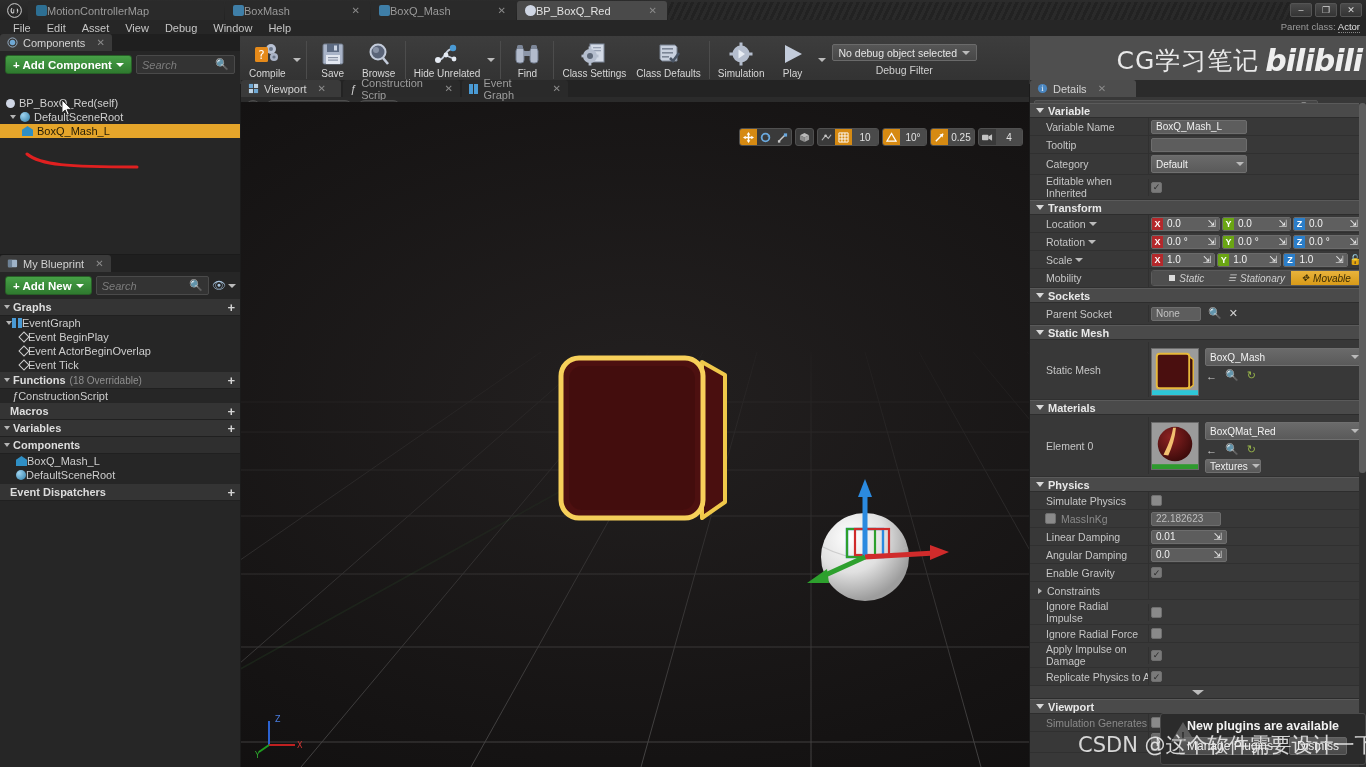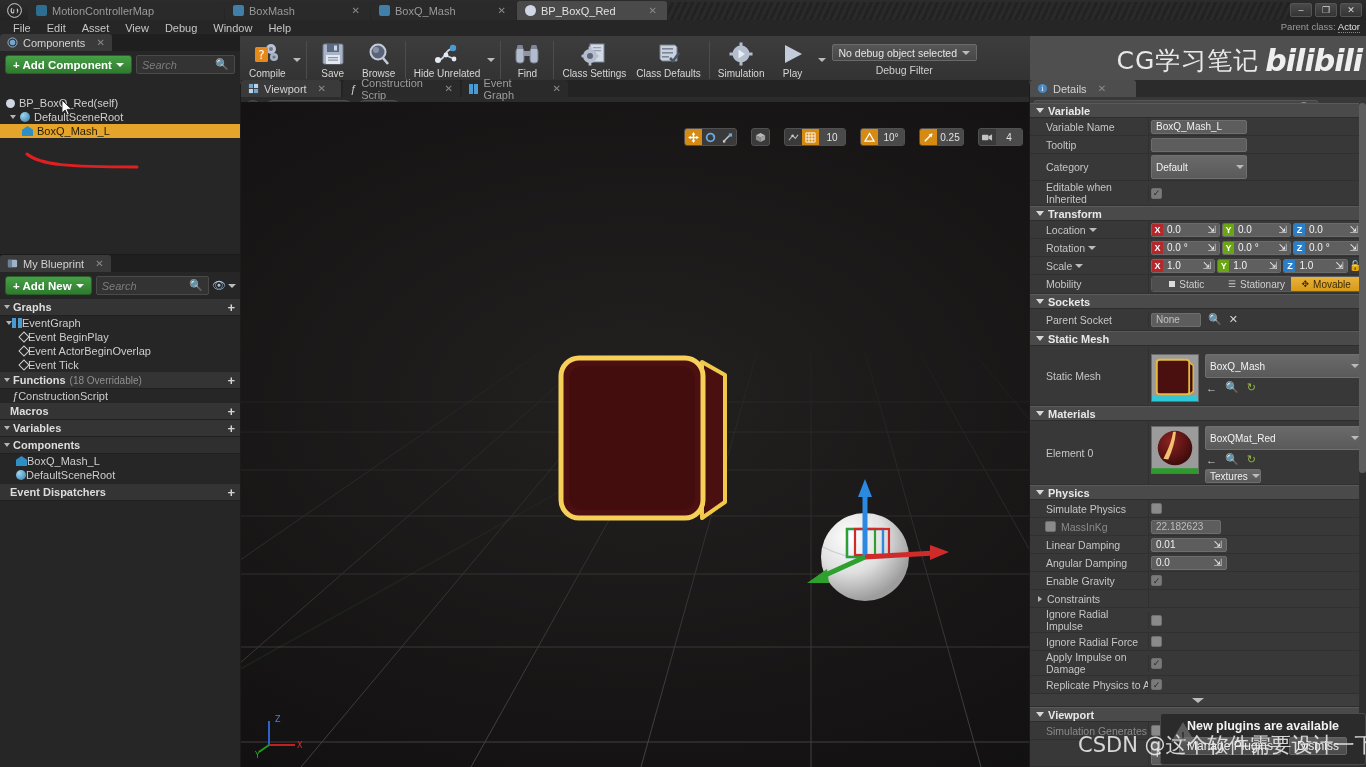--- a/index.html
+++ b/index.html
@@ -11,21 +11,21 @@
     -webkit-font-smoothing:antialiased;
   }
   #app { position:relative; width:1366px; height:767px; }
 
   
   .titlebar { position:absolute; left:0; top:0; width:1366px; height:20px;
     background:linear-gradient(#2c2c2c,#232323); display:flex; align-items:flex-end; }
   .ue-logo { width:28px; height:20px; display:flex; align-items:center; justify-content:center;
     font-size:13px; color:#d8d8d8; }
   .tabstrip { display:flex; align-items:flex-end; height:20px; flex:1; }
-  .wtab { height:19px; display:flex; align-items:center; gap:5px; padding:0 10px 0 8px;
+  .wtab { height:19px; display:flex; align-items:center; padding:0 10px 0 8px;
     background:#2a2a2a; border-top-left-radius:3px; border-top-right-radius:3px;
     color:#9a9a9a; font-size:11px; margin-right:1px; max-width:215px; }
   .wtab.active { background:#4a4a4a; color:#e2e2e2; }
   .wtab .tico { width:11px; height:11px; border-radius:2px; background:#3f7fa8; flex:0 0 auto;
       display:inline-block; }
   .wtab .tico.blue { background:#2d6f93; }
   .wtab .tico.round { border-radius:50%; background:#cfd6e4; }
   .wtab .xq { margin-left:auto; color:#8a8a8a; font-size:10px; padding-left:10px; }
   .wtab .lbl { white-space:nowrap; overflow:hidden; text-overflow:ellipsis; }
   .titlebar .hatch { flex:1; height:18px;
@@ -128,21 +128,21 @@
   
   #viewportPanel { left:241px; top:80px; width:788px; height:687px; background:#1b1b1b; }
   .vp-toolbar { height:22px; display:flex; align-items:center; gap:4px; padding-left:4px;
      background:#2b2b2b; }
   .vpbtn { height:16px; border-radius:8px; background:#3a3a3a; border:1px solid #4d4d4d;
      display:flex; align-items:center; gap:4px; padding:0 8px; font-size:10.5px; color:#d6d6d6; }
   .vpround { width:16px; height:16px; border-radius:50%; background:#3a3a3a;
      border:1px solid #4d4d4d; display:flex; align-items:center; justify-content:center; }
   .vp3d { position:absolute; left:0; top:22px; width:788px; height:665px; overflow:hidden;
      background:radial-gradient(ellipse 120% 90% at 50% 45%, #232020 0%, #151313 60%, #0d0c0c 100%); }
-  .snapbar { position:absolute; right:6px; top:26px; display:flex; align-items:flex-start; gap:14px;
+  .snapbar { position:absolute; right:6px; top:26px; display:flex; align-items:flex-start; gap:3px;
      z-index:6;padding-left:32px; }
   .snapgrp { display:flex; align-items:center; background:#3a3a3a; border:1px solid #505050;
      border-radius:3px; height:18px; overflow:hidden; }
   .snapcell { width:17px; height:18px; display:flex; align-items:center; justify-content:center;
      font-size:10px; color:#d2d2d2; }
   .snapcell.on { background:#d68a12; color:#fff; }
   .snapnum { min-width:26px; height:18px; padding:0 3px; display:flex; align-items:center;
      justify-content:center; font-size:10px; color:#e2e2e2; background:#4a4a4a; }
 
   
@@ -162,40 +162,40 @@
      border-top:5px solid #d8d8d8; }
   .prow { display:flex; align-items:center; min-height:17px; border-bottom:1px solid #303030; }
   .prow .pname { width:118px; padding-left:16px; font-size:10.5px; color:#c6c6c6; flex:0 0 auto; }
   .prow .pname.dim { color:#8a8a8a; }
   .prow .pval { flex:1; display:flex; align-items:center; gap:4px; padding:1px 4px 1px 2px;
      border-left:1px solid #303030; min-height:17px; }
   .tfield { background:#5d5d5d; border:1px solid #6d6d6d; border-radius:2px; height:14px;
      display:flex; align-items:center; padding:0 4px; font-size:10px; color:#f0f0f0; }
   .tfield.empty { color:#a8a8a8; }
   .combo { background:linear-gradient(#6a6a6a,#5a5a5a); border:1px solid #6f6f6f;
-     border-radius:2px; height:24px; display:flex; align-items:center; padding:0 2px 0 4px;
+     border-radius:2px; height:18px; display:flex; align-items:center; padding:0 2px 0 4px;
      font-size:10px; color:#f2f2f2; justify-content:space-between; }
   .chk { width:11px; height:11px; border:1px solid #6f6f6f; border-radius:2px;
      background:#7a7a7a; display:flex; align-items:center; justify-content:center;
      font-size:9px; color:#2a2a2a; }
   .chk.off { background:#8a8a8a; color:transparent; }
   .axisfield { display:flex; align-items:center; height:14px; border-radius:2px;
      overflow:hidden; border:1px solid #6b6b6b; flex:1; }
   .axisfield .ax { width:11px; height:14px; display:flex; align-items:center;
      justify-content:center; color:#fff; font-size:9px; font-weight:bold; }
   .axisfield .ax.x { background:#b4282b; }
   .axisfield .ax.y { background:#6aa513; }
   .axisfield .ax.z { background:#2b7ec9; }
   .axisfield .v { flex:1; background:#5f5f5f; height:14px; display:flex; align-items:center;
      padding-left:4px; font-size:10px; color:#f2f2f2; justify-content:space-between;
      padding-right:3px; }
   .mob { display:flex; height:16px; border-radius:3px; overflow:hidden; border:1px solid #5a5a5a;
      flex:1; }
   .mobcell { flex:1; display:flex; align-items:center; justify-content:center; gap:4px;
-     background:#4e4e4e; font-size:10px; color:#cfcfcf; }
+     background:#4e4e4e; font-size:10px; color:#cfcfcf;font-style:italic; }
   .mobcell.on { background:linear-gradient(#e8b33c,#d89a18); color:#3a2c05; }
   .thumb { width:48px; height:48px; border:1px solid #6a6a6a; flex:0 0 auto; }
   .assetrow { display:flex; flex-direction:column; gap:3px; flex:1; }
   .iconrow { display:flex; align-items:center; gap:8px; font-size:11px; color:#cfcfcf;
      padding-left:1px; }
   .tagbtn { background:linear-gradient(#6a6a6a,#585858); border:1px solid #6f6f6f;
      border-radius:2px; height:14px; display:inline-flex; align-items:center; gap:4px;
      padding:0 4px; font-size:10px; color:#f0f0f0; width:56px; }
   .expander { height:13px; display:flex; align-items:center; justify-content:center;
      background:#3d3d3d; border-bottom:1px solid #2c2c2c; }

